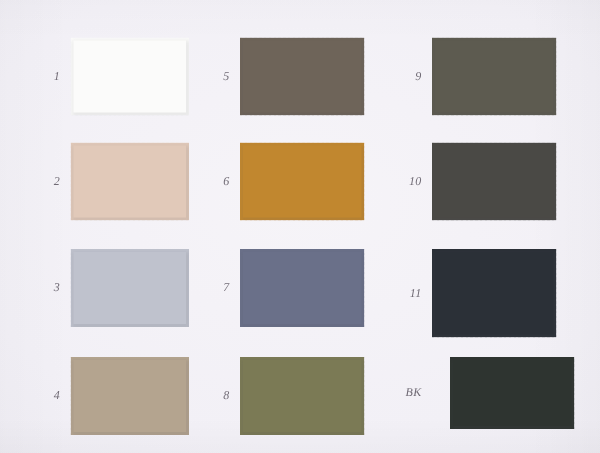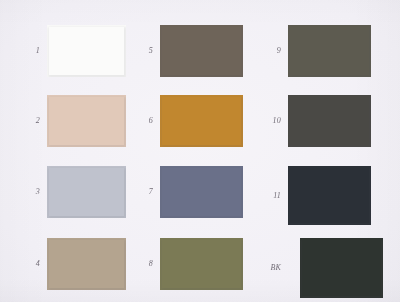--- a/index.html
+++ b/index.html
@@ -137,18 +137,18 @@
         <div class="swatch-chip" style="background: rgb(93, 91, 80);"></div>
       </div>
       <div class="swatch-cell" style="left: 288px; top: 95px; width: 83px; height: 52px;">
         <span class="swatch-label">10</span>
         <div class="swatch-chip" style="background: rgb(74, 73, 69);"></div>
       </div>
       <div class="swatch-cell" style="left: 288px; top: 166px; width: 83px; height: 59px;">
         <span class="swatch-label">11</span>
         <div class="swatch-chip" style="background: rgb(43, 48, 55);"></div>
       </div>
-      <div class="swatch-cell" style="left: 288px; top: 238px; width: 83px; height: 60px; padding-left: 12px;">
+      <div class="swatch-cell" style="left: 288px; top: 238px; width: 83px; height: 48px; padding-left: 12px;">
         <span class="swatch-label">BK</span>
         <div class="swatch-chip" style="background: rgb(46, 52, 48);"></div>
       </div>
     </div>
 </div>
 
 </body></html>

